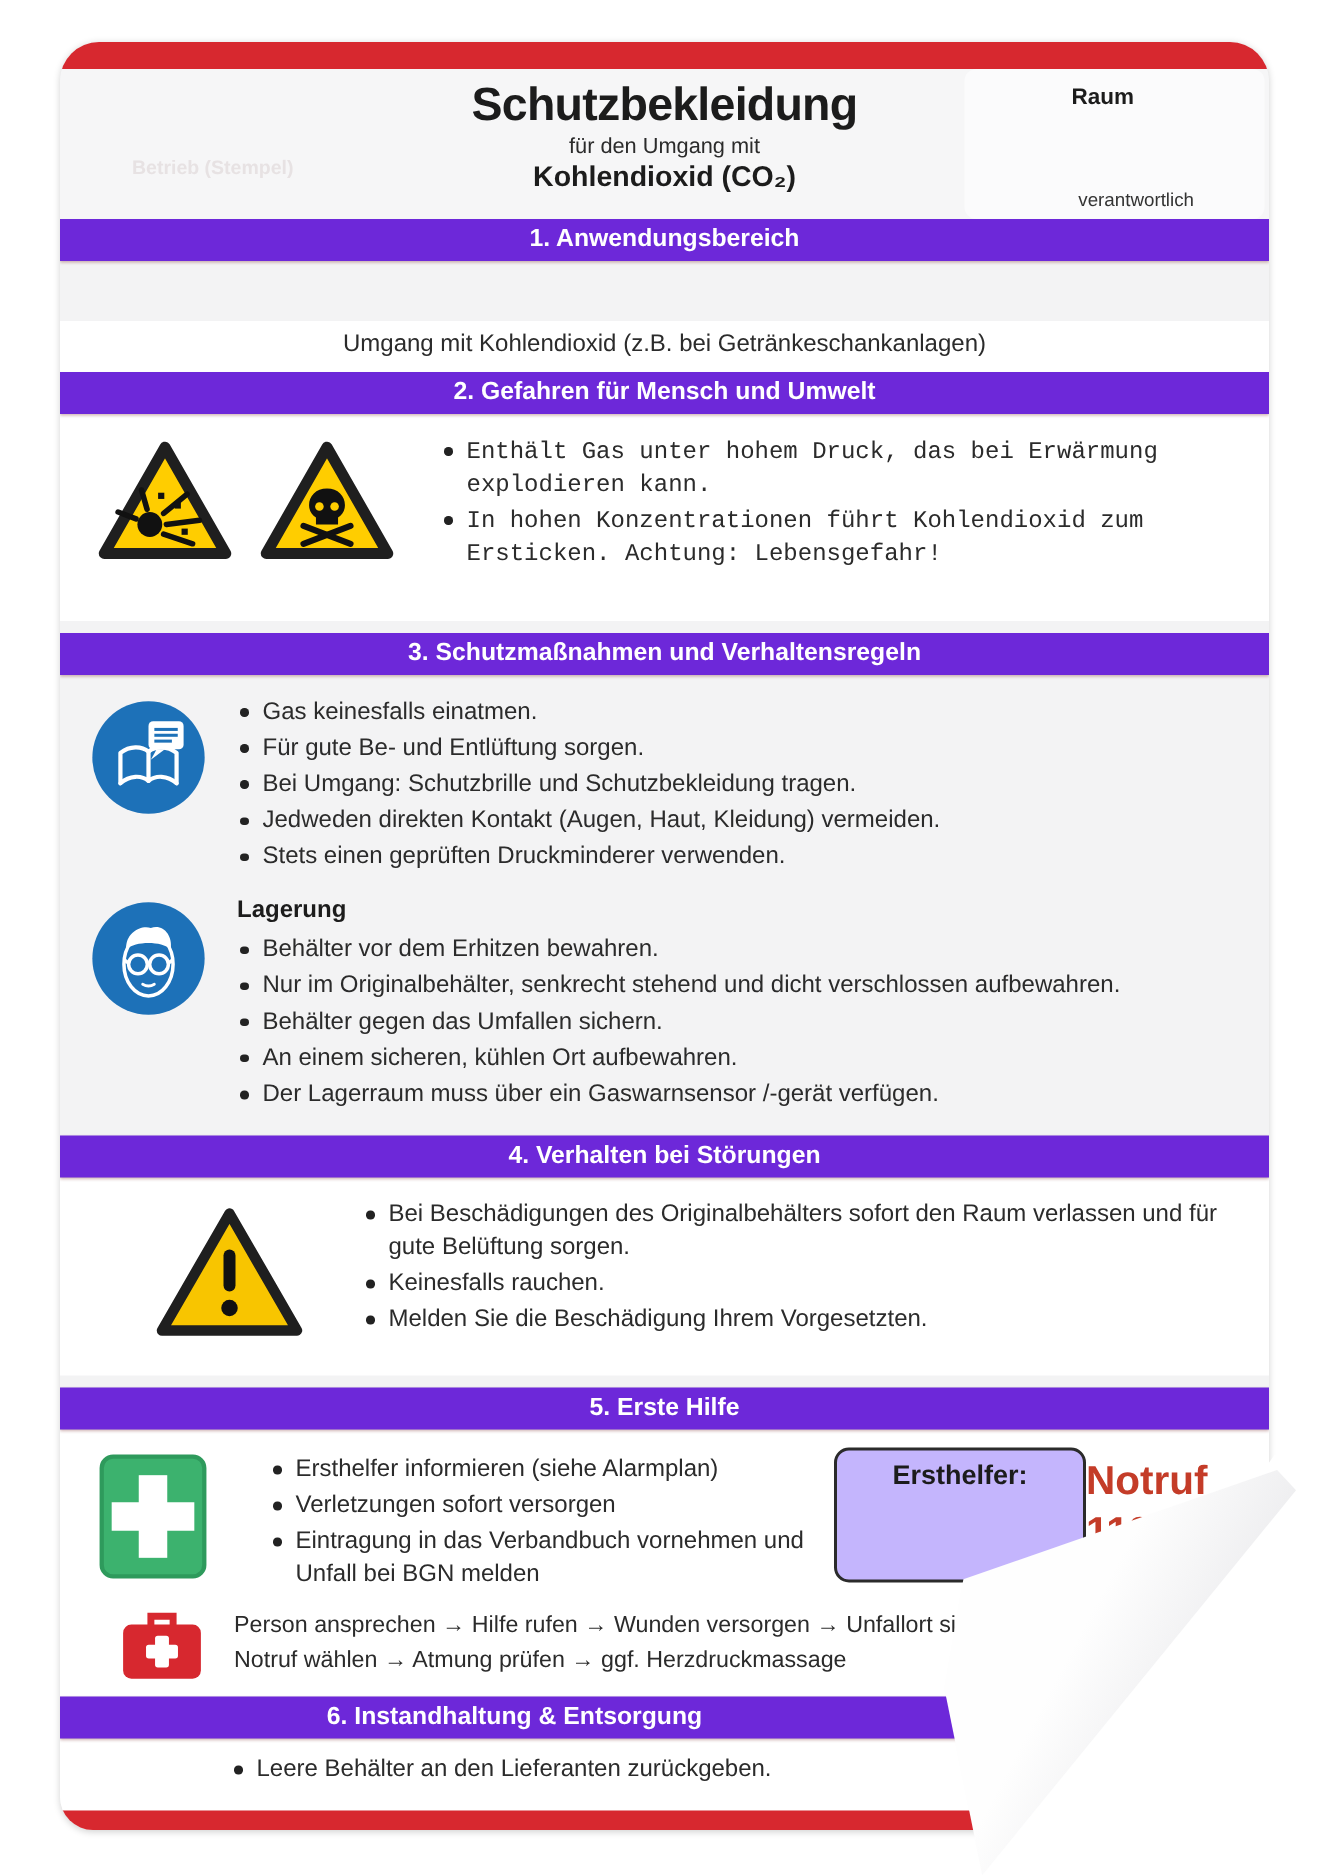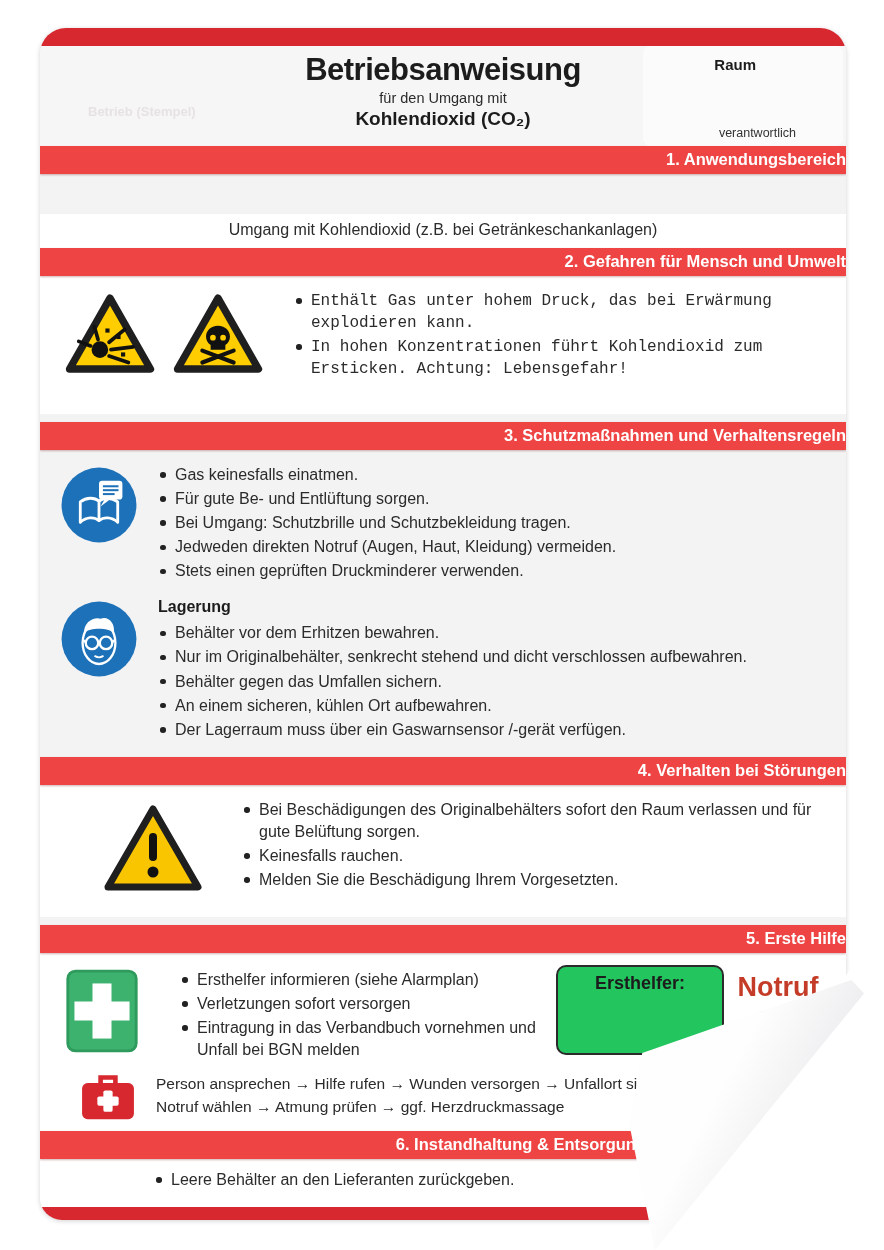--- a/index.html
+++ b/index.html
@@ -21,22 +21,22 @@
   .watermark{position:absolute;left:48px;top:58px;font-size:13px;color:#e7e2e3;font-weight:bold;}
   .header-center{position:absolute;left:0;right:0;top:6px;text-align:center;}
   .doc-title{font-size:31px;font-weight:bold;color:#1c1c1c;letter-spacing:-.5px;line-height:1.15;}
   .doc-subtitle{font-size:14.5px;color:#2b2b2b;margin-top:2px;text-align:center;}
   .doc-substance{font-size:19px;font-weight:bold;color:#1c1c1c;margin-top:2px;}
   .header-right{position:absolute;right:3px;top:0;width:200px;height:100px;background:#fbfbfc;border-radius:8px;}
   .room-label{position:absolute;right:90px;top:10px;font-size:15px;font-weight:bold;color:#1c1c1c;}
   .responsible-label{position:absolute;right:50px;bottom:6px;font-size:12.5px;color:#333;}
   
   .banner{
-    flex:none;background:#ef4444;color:#fff;font-weight:bold;font-size:16.5px;
-    text-align:right;padding:4px 0 5px;box-shadow:0 1px 2px rgba(100,0,0,.3);
+    flex:none;background:#6d28d9;color:#fff;font-weight:bold;font-size:16.5px;
+    text-align:center;padding:4px 0 5px;box-shadow:0 1px 2px rgba(100,0,0,.3);
     position:relative;z-index:1;
   }
   .banner.b6{padding-right:200px;}
   .gap{height:8px;flex:none;}
   .white{background:#ffffff;}
   
   ul.blist{list-style:none;margin:0;padding:0;}
   ul.blist li{
     position:relative;padding-left:17px;font-size:16px;line-height:1.38;
     color:#2b2b2b;margin:2px 0;
@@ -61,24 +61,24 @@
   .block4{flex:none;display:flex;padding:12px 26px 20px 24px;}
   .block4 .icon-col{width:178px;flex:none;display:flex;justify-content:center;padding-top:4px;}
   .block4 ul{flex:1;}
   
   .block5{flex:none;padding:8px 14px 10px 20px;}
   .b5-row1{display:flex;align-items:flex-start;}
   .b5-row1 .icon-col{width:116px;flex:none;padding-top:6px;padding-left:4px;}
   .b5-row1 ul{flex:1;padding-top:6px;padding-right:8px;}
   .firstaider-box{
     flex:none;width:168px;height:90px;border:2px solid #2b2b2b;border-radius:10px;
-    background:#22c55e;text-align:center;padding-top:6px;box-sizing:border-box;margin-top:4px;
+    background:#c4b5fd;text-align:center;padding-top:6px;box-sizing:border-box;margin-top:4px;
   }
   .firstaider-label{font-size:18px;font-weight:bold;color:#1c1c1c;}
-  .notruf-col{flex:none;width:108px;text-align:center;margin-top:10px;}
+  .notruf-col{flex:none;width:108px;margin-top:10px;}
   .notruf-word,.notruf-number{font-size:27px;font-weight:bold;color:#c43c28;line-height:1.25;}
   .b5-row2{display:flex;align-items:flex-start;margin-top:8px;}
   .b5-row2 .icon-col{width:96px;flex:none;display:flex;justify-content:center;}
   .chain-text{font-size:15.5px;line-height:1.45;color:#2b2b2b;width:580px;padding-top:2px;}
   
   .block6{flex:none;padding:8px 0 14px 4px;}
   .block6 ul{padding-left:110px;}
   
   .bottom{margin-top:auto;flex:none;}
   .stripe{height:22px;background:#d7282f;}
@@ -99,21 +99,21 @@
 </head>
 <body>
 
 <div class="card">
   <div class="band band-top"></div>
 
   <div class="header">
     <div class="header-right"></div>
     <span class="watermark">Betrieb (Stempel)</span>
     <div class="header-center">
-      <div class="doc-title">Betriebsanweisung</div>
+      <div class="doc-title">Schutzbekleidung</div>
       <div class="doc-subtitle">für den Umgang mit</div>
       <div class="doc-substance">Kohlendioxid (CO₂)</div>
     </div>
     <span class="room-label">Raum</span>
     <span class="responsible-label">verantwortlich</span>
   </div>
 
   <div class="banner">1. Anwendungsbereich</div>
   <div class="block1 white">Umgang mit Kohlendioxid (z.B. bei Getränkeschankanlagen)</div>
 
@@ -178,21 +178,21 @@
               <path d="M74,72 L74,46 C66,40 56,40 50,45"></path>
             </g>
           </svg>
         </span>
       </div>
       <div class="s3-text">
         <ul class="blist">
           <li>Gas keinesfalls einatmen.</li>
           <li>Für gute Be- und Entlüftung sorgen.</li>
           <li>Bei Umgang: Schutzbrille und Schutzbekleidung tragen.</li>
-          <li>Jedweden direkten Notruf (Augen, Haut, Kleidung) vermeiden.</li>
+          <li>Jedweden direkten Kontakt (Augen, Haut, Kleidung) vermeiden.</li>
           <li>Stets einen geprüften Druckminderer verwenden.</li>
         </ul>
       </div>
     </div>
     <div class="s3-group">
       <div class="s3-icon-col">
         <span>
           <svg class="icon-svg" width="78" height="78" viewBox="0 0 100 100">
             <circle cx="50" cy="50" r="48" fill="#1d71b8"></circle>
             <ellipse cx="50" cy="55" rx="21" ry="27" fill="none" stroke="#fff" stroke-width="3"></ellipse>

